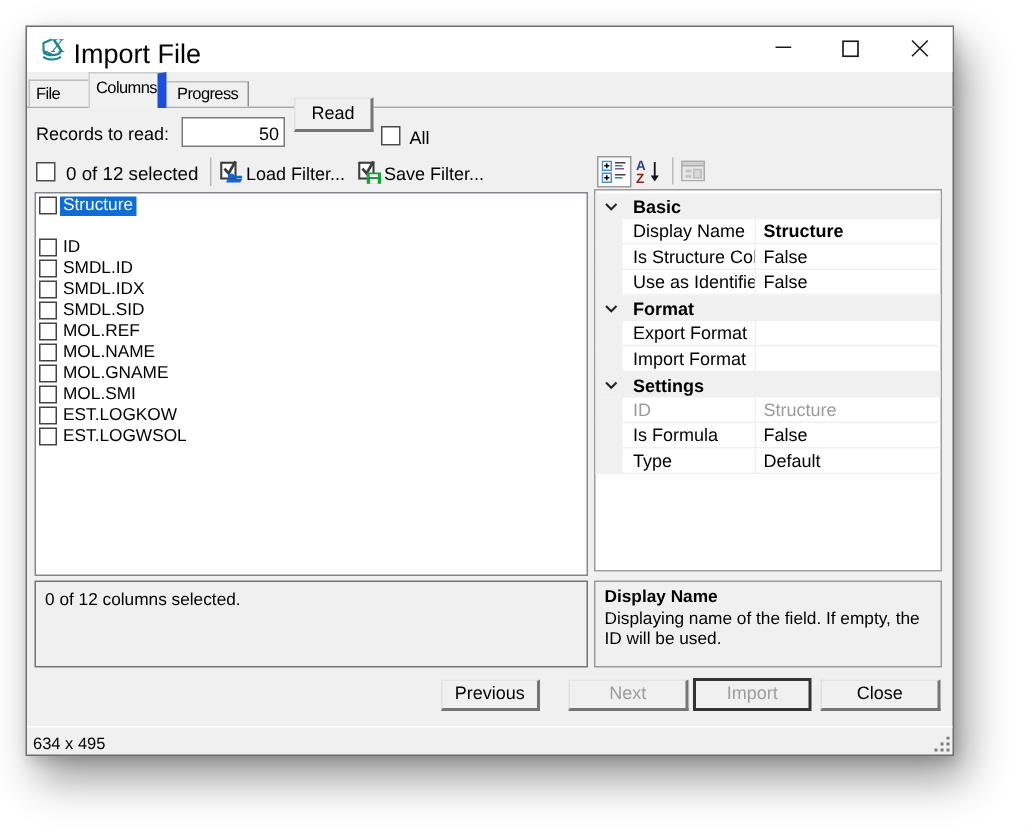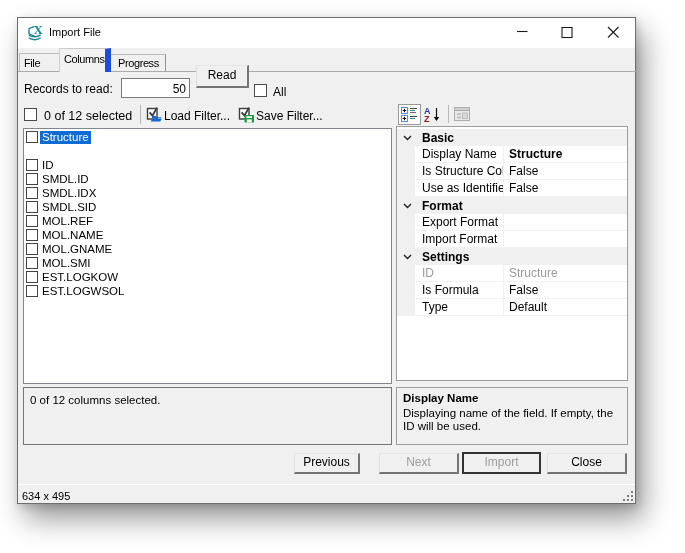--- a/index.html
+++ b/index.html
@@ -5,21 +5,21 @@
 * { margin:0; padding:0; box-sizing:border-box; }
 html,body { width:685px; height:553px; background:#ffffff; overflow:hidden;
   font-family:"Liberation Sans", sans-serif; font-size:12px; color:#000; }
 #win {
   position:absolute; left:17px; top:17px; width:619px; height:487px;
   background:#f0f0f0; border:1px solid #6d6d6d;
   box-shadow: 8px 15px 27px rgba(0,0,0,0.40), 2px 3px 8px rgba(0,0,0,0.16);
 }
 
 #title { position:absolute; left:0; top:0; width:100%; height:30px; background:#ffffff; }
-#title .txt { position:absolute; left:31px; top:8px; font-size:11px; }
+#title .txt { position:absolute; left:31px; top:8px; font-size:18px; }
 
 .tab { position:absolute; background:#f0f0f0;padding-left:45px; }
 .tab .lbl { position:absolute; font-size:11px; letter-spacing:-0.4px; }
 
 .lbl { position:absolute; white-space:nowrap; }
 .cb { position:absolute; width:13px; height:13px; background:#fff; border:1px solid #4b4b4b; }
 .btn { position:absolute; background:#f0f0f0; text-align:center; font-size:12px;
   border-top:1px solid #e4e4e4; border-left:1px solid #e0e0e0;
   border-right:2px solid #757575; border-bottom:2px solid #757575; }
 

